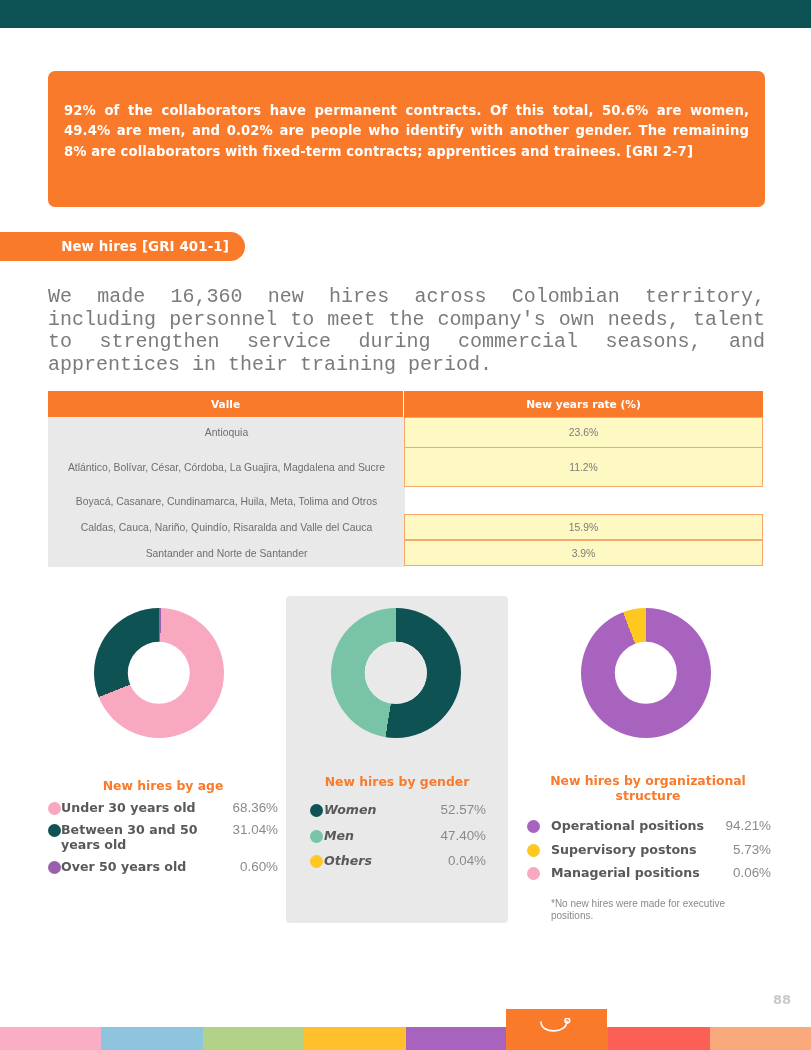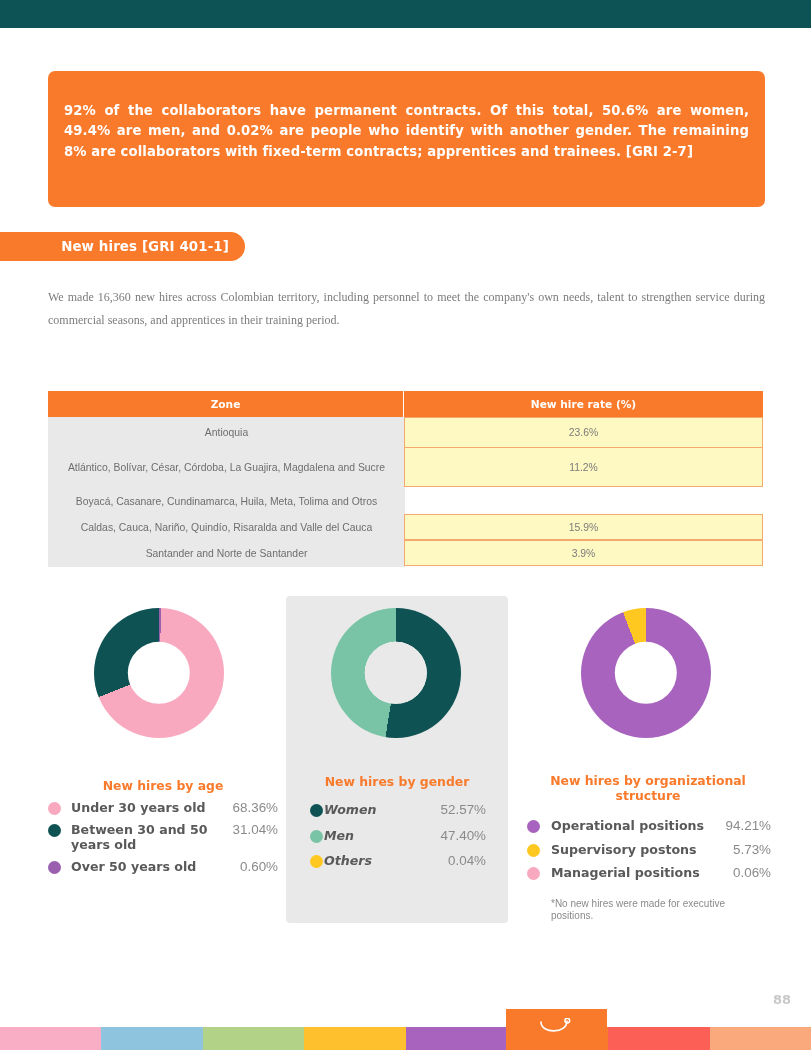--- a/index.html
+++ b/index.html
@@ -39,22 +39,22 @@
   }
   .pill-label {
     color:#ffffff; font-weight:bold; font-size:13.4px; letter-spacing:.1px;
     font-family:"DejaVu Sans", sans-serif;
     margin-left:36px;
   }
 
   
   .intro {
     position:absolute; left:48px; top:286px; width:717px;
-    color:#7b7b7b; font-size:12px; line-height:22.5px; text-align:justify;
-    font-family:Liberation Serif, serif;
+    color:#7b7b7b; font-size:20px; line-height:22.5px; text-align:justify;
+    font-family:Liberation Mono, monospace;
   }
 
   
   .tbl { position:absolute; left:48px; top:391px; width:716px; }
   .tbl-row { display:flex; width:100%; }
   .tbl-head .c-left, .tbl-head .c-right {
     background:#f97a2b; color:#ffffff; font-weight:bold; font-size:10.6px;
     height:26px; border:none;
     font-family:"DejaVu Sans", sans-serif;
   }
@@ -113,21 +113,21 @@
   .lg1 { left:48px;  top:800px; width:230px; }
   .lg2 { left:310px; top:802px; width:176px; }
   .lg3 { left:527px; top:818px; width:244px; }
 
   .lrow { display:flex; align-items:flex-start; margin-bottom:6px; }
   .lg2 .lrow { margin-bottom:10px; }
   .lg3 .lrow { margin-bottom:8px; }
   .dot {
     width:13px; height:13px; border-radius:50%; flex:0 0 13px; margin-top:2px;
   }
-  .lg1 .llabel { margin-left:10px; flex:1; }
+  .lg1 .llabel { flex:1; }
   .lg2 .llabel { margin-left:1px; flex:1;font-style:italic; }
   .lg3 .llabel { margin-left:11px; flex:1; }
   .llabel {
     color:#595959; font-weight:bold; font-size:12.6px; line-height:15.5px;
     font-family:"DejaVu Sans", sans-serif;
   }
   .lval {
     color:#8a8a8a; font-size:13.4px; line-height:15.5px; white-space:nowrap;
     font-family:"Liberation Sans", sans-serif; 
   }
@@ -165,22 +165,22 @@
 </div>
 
 <div class="pill">
   <span class="pill-label">New hires [GRI 401-1]</span>
 </div>
 
 <div class="intro">We made 16,360 new hires across Colombian territory, including personnel to meet the company's own needs, talent to strengthen service during commercial seasons, and apprentices in their training period.</div>
 
 <div class="tbl">
   <div class="tbl-row tbl-head">
-    <div class="c-left">Zone</div>
-    <div class="c-right">New hire rate (%)</div>
+    <div class="c-left">Valle</div>
+    <div class="c-right">New years rate (%)</div>
   </div>
   <div class="tbl-body">
     <div class="tbl-row r1">
       <div class="c-left">Antioquia</div>
       <div class="c-right">23.6%</div>
     </div>
     <div class="tbl-row r2">
       <div class="c-left">Atlántico, Bolívar, César, Córdoba, La Guajira, Magdalena and Sucre</div>
       <div class="c-right">11.2%</div>
     </div>

